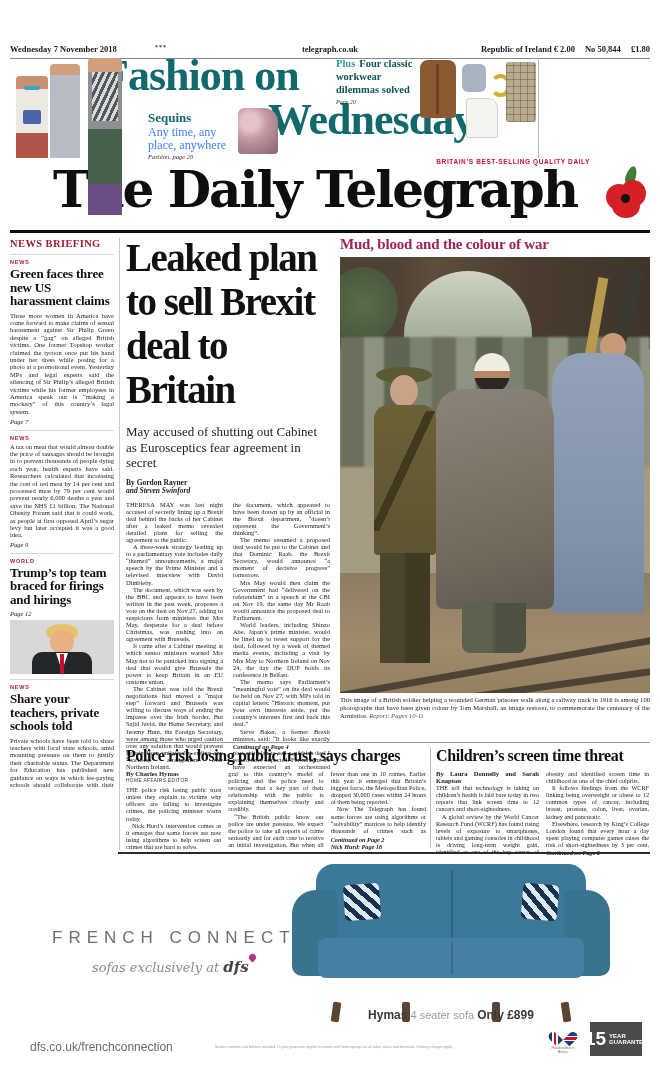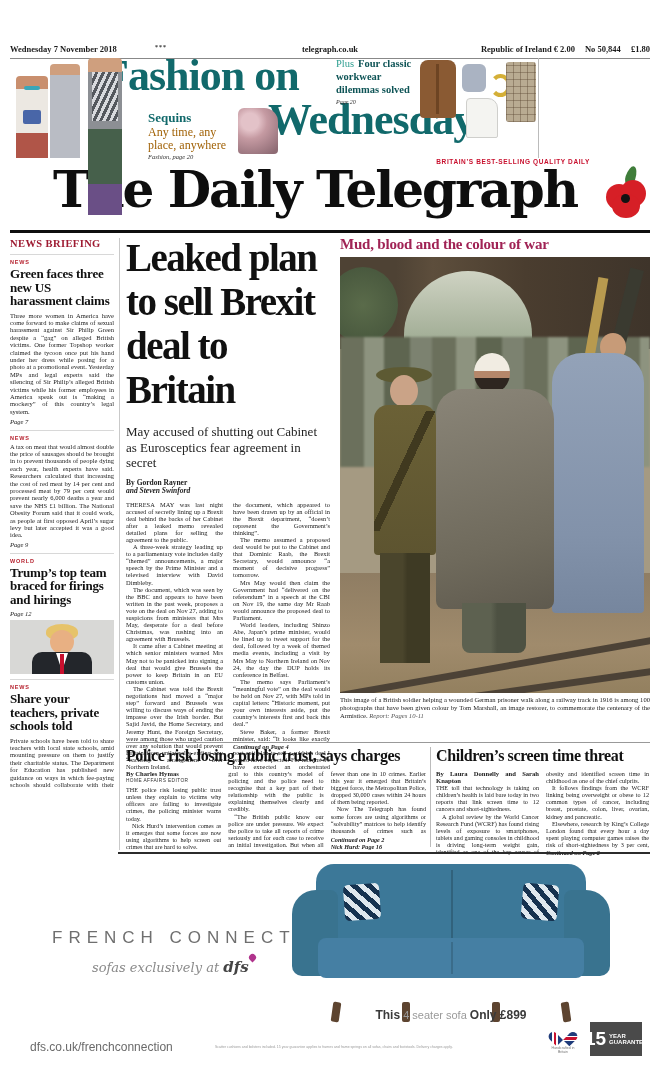--- a/index.html
+++ b/index.html
@@ -27,26 +27,26 @@
       background:linear-gradient(180deg,#cf9f7e 0 9%,#8c8f94 9% 45%,#46604b 45% 80%,#6a4f86 80%);}
   .m1:after{content:"";position:absolute;inset:14px 4px 60% 4px;
       background:repeating-linear-gradient(115deg,#d8dade 0 3px,#54585e 3px 6px);}
   .m2{left:40px;top:6px;width:30px;height:94px;background:linear-gradient(180deg,#cf9f7e 0 12%,#b9bcc4 12%);}
   .m3{left:6px;top:18px;width:32px;height:82px;background:linear-gradient(180deg,#c98f6e 0 16%,#ece8e2 16% 70%,#b05548 70%);}
   .m3:after{content:"";position:absolute;left:7px;top:34px;width:18px;height:14px;background:#2d4f9e;
       border-radius:2px;opacity:.85;}
   .m3 .glasses{position:absolute;left:8px;top:10px;width:16px;height:4px;background:#3aa6b8;border-radius:2px;}
   .sequins{position:absolute;left:138px;top:52px;width:92px;}
   .sequins .s-h{font-size:13px;font-weight:bold;color:#11696b;}
-  .sequins .s-t{font-size:12px;line-height:12.5px;color:#a16207;}
+  .sequins .s-t{font-size:12px;line-height:12.5px;color:#3b82f6;}
   .sequins .s-p{font-size:6.5px;font-style:italic;margin-top:2px;color:#333;}
   .sequin-top{position:absolute;left:228px;top:50px;width:40px;height:46px;border-radius:6px 14px 4px 4px;
       background:radial-gradient(circle at 30% 30%,#e3c2c8 0 20%,#c59aa2 40%,#8e6b74 90%);}
   .plusblock{position:absolute;left:326px;top:-2px;width:86px;line-height:11px;}
-  .plusblock .pl{color:#2a9d8f;font-weight:normal;font-size:10.5px;}
+  .plusblock .pl{color:#2a9d8f;font-weight:bold;font-size:10.5px;}
   .plusblock .pt{color:#0e5456;font-weight:bold;font-size:10.5px;}
   .plusblock .pp{font-size:6px;font-style:italic;color:#333;margin-top:2px;}
   .clothes{position:absolute;left:404px;top:0;width:126px;height:96px;}
   .coat{position:absolute;left:6px;top:2px;width:36px;height:58px;background:#8a5a33;border-radius:8px 8px 4px 4px;}
   .coat:after{content:"";position:absolute;left:16px;top:4px;width:3px;height:50px;background:#6d4423;}
   .sweater{position:absolute;left:48px;top:6px;width:24px;height:28px;background:#aab3c2;border-radius:6px;}
   .earring{position:absolute;left:76px;top:16px;width:13px;height:15px;border:4px solid #d4af37;
            border-left-color:transparent;border-radius:50%;}
   .boots{position:absolute;left:52px;top:40px;width:30px;height:38px;background:#f4f4f1;
          border:1px solid #cfcfcc;border-radius:4px 10px 2px 2px;}
@@ -424,21 +424,21 @@
     <div class="pillow pillowR"></div>
     <div class="sofa-armL"></div>
     <div class="sofa-armR"></div>
     <div class="sofa-seat"></div>
     <div class="leg legs1"></div>
     <div class="leg legs2"></div>
     <div class="leg legs3"></div>
     <div class="leg legs4"></div>
   </div>
   <div class="zincline">
-    <span class="z-b">This</span><span> 4 seater sofa </span><span class="z-b">Only £899</span>
+    <span class="z-b">Hymas</span><span> 4 seater sofa </span><span class="z-b">Only £899</span>
   </div>
   <div class="fc-url">dfs.co.uk/frenchconnection</div>
   <div class="fc-small">Scatter cushions and bolsters included. 15 year guarantee applies to frames and frame springs on all sofas, chairs and footstools. Delivery charges apply.</div>
   <div class="heartflag">
     <div class="heart"></div>
     <div class="hf-cap">Handcrafted in Britain</div>
   </div>
   <div class="badge15">
     <span class="b-big">15</span>
     <span class="b-side">YEAR GUARANTEE</span>

